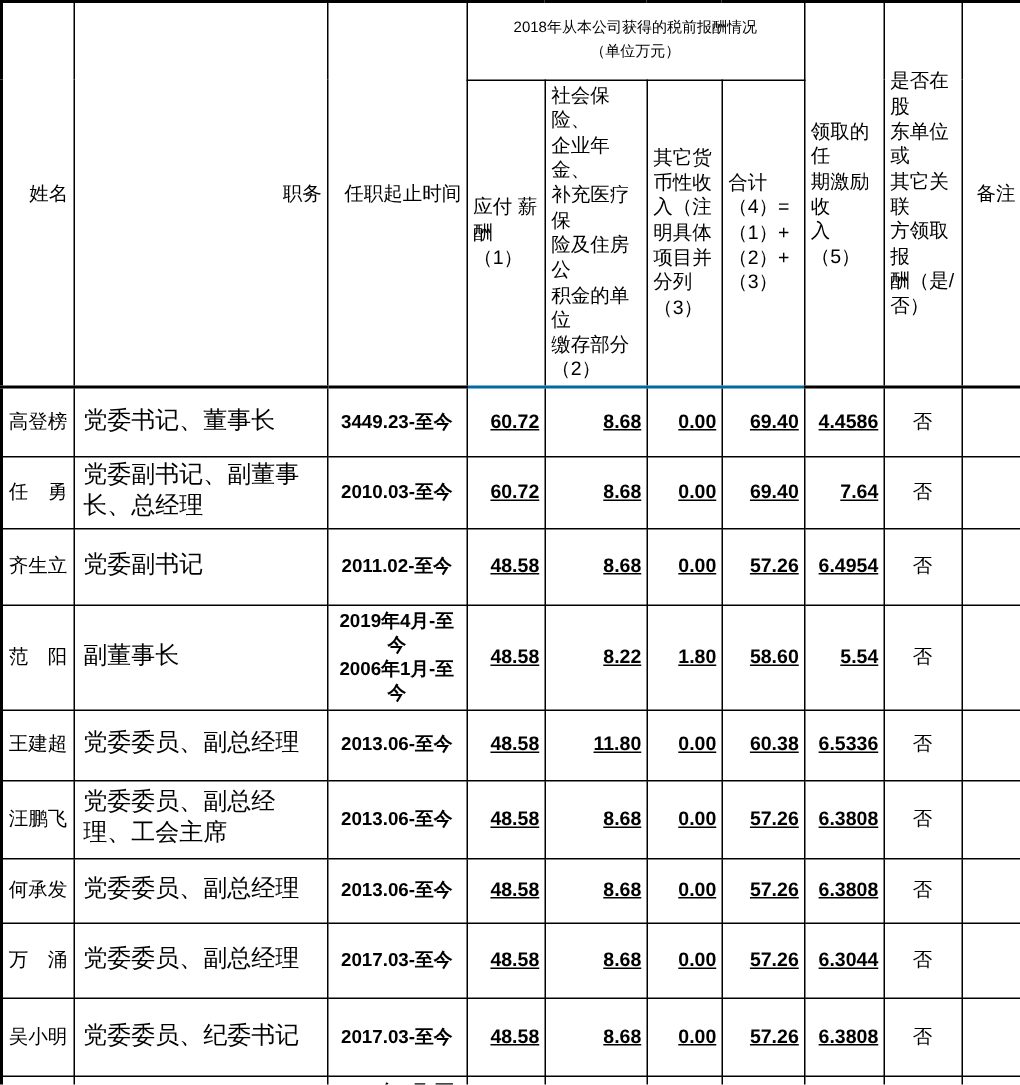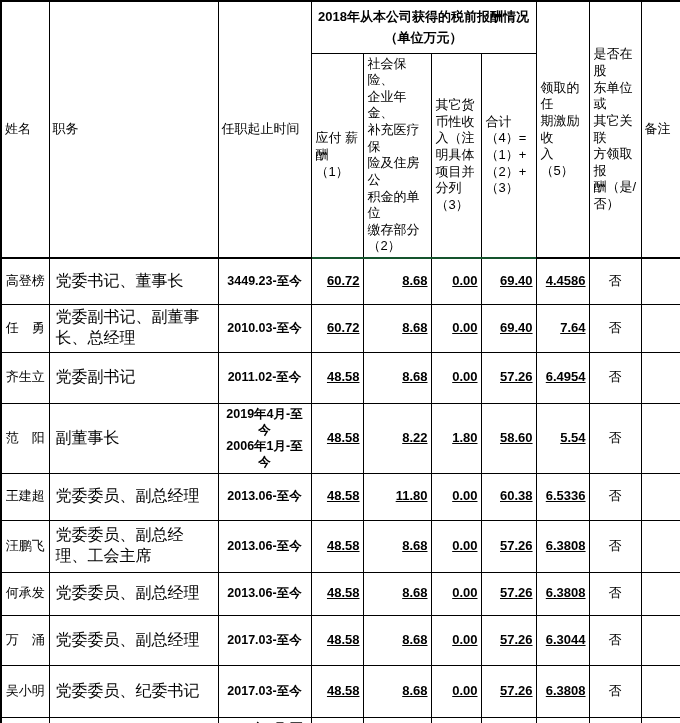--- a/index.html
+++ b/index.html
@@ -53,37 +53,37 @@
   tbody tr:nth-child(2)  { height: 48px; }
   tbody tr:nth-child(3)  { height: 51px; }
   tbody tr:nth-child(4)  { height: 48px; }
   tbody tr:nth-child(5)  { height: 47px; }
   tbody tr:nth-child(6)  { height: 52px; margin-top: 41px; }
   tbody tr:nth-child(7)  { height: 43px; }
   tbody tr:nth-child(8)  { height: 50px; }
   tbody tr:nth-child(9)  { height: 52px; }
   tbody tr:nth-child(10) { height: 45px; }
 
-  th.center { text-align: left; }
+  th.center { text-align: right; }
   th.group-title {
     text-align: center;
-    font-size: 13px;
+    font-size: 10px;
     line-height: 1.65;
     white-space: pre-line;
-    font-weight: 700;
+    font-weight: 400;
     border-bottom: 1px solid #000;
   }
   th.wrap-left {
     text-align: left;
     white-space: pre-line;
     font-size: 13px;
     line-height: 1.28;
     padding-left: 4px;
   }
-  thead tr.hrow-2 th { border-bottom: 2px solid #14532d; }
+  thead tr.hrow-2 th { border-bottom: 2px solid #0369a1; }
   thead th[rowspan]  { border-bottom: 2px solid #000; }
 
   td.name-cell   { text-align: center; }
   td.pos-cell    { text-align: left; font-size: 16px; padding-left: 6px; padding-right: 5px; }
   td.term-cell   { text-align: center; white-space: pre-line; font-weight: bold; font-size: 12.5px; }
   td.num-cell    { text-align: right; font-weight: bold; text-decoration: underline; }
   td.related-cell{ text-align: center; }
   td.remark-cell { }
   td.serif-num   { font-family: "Liberation Serif", serif; font-weight: normal; letter-spacing: 1px; }
 

